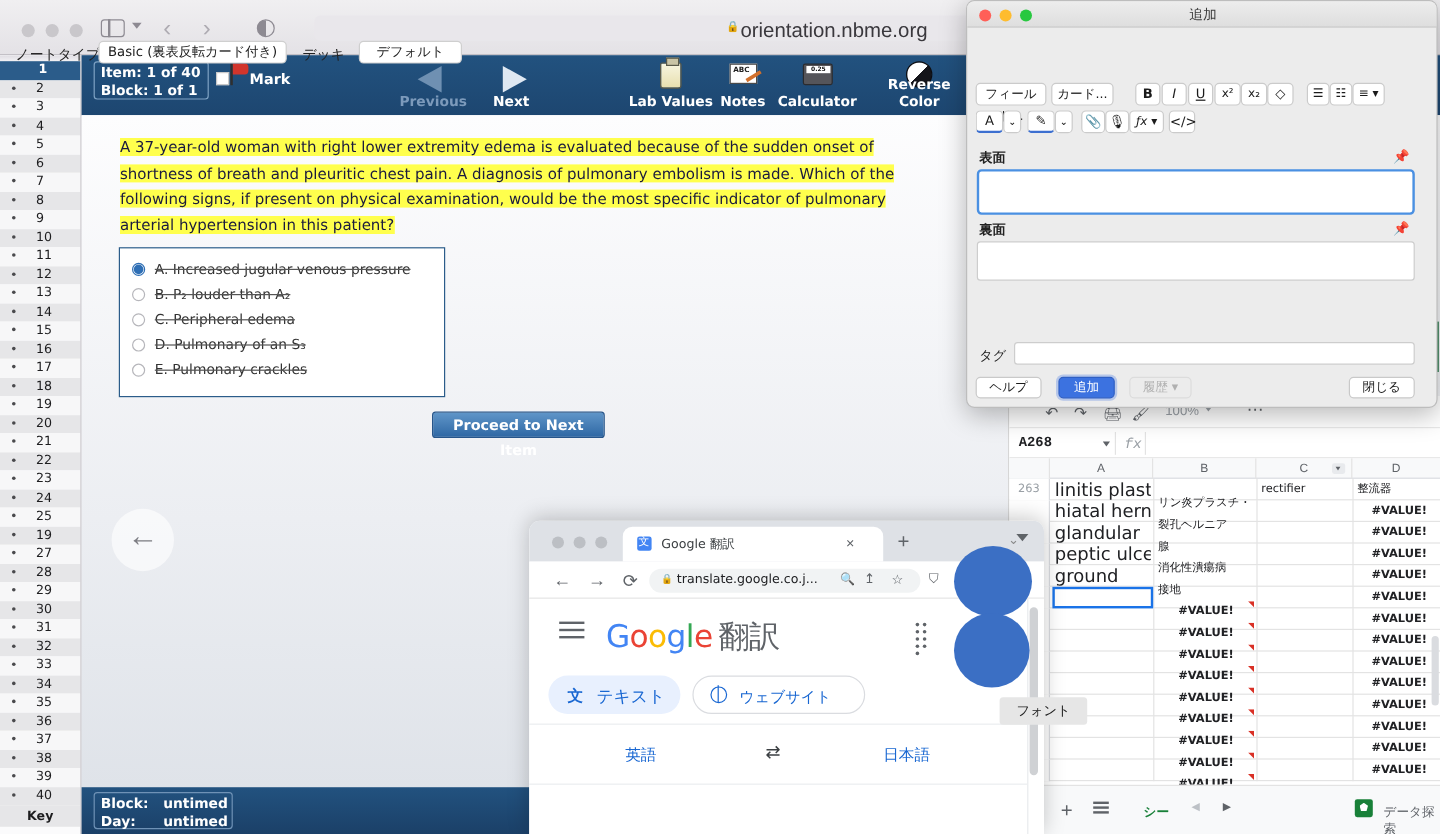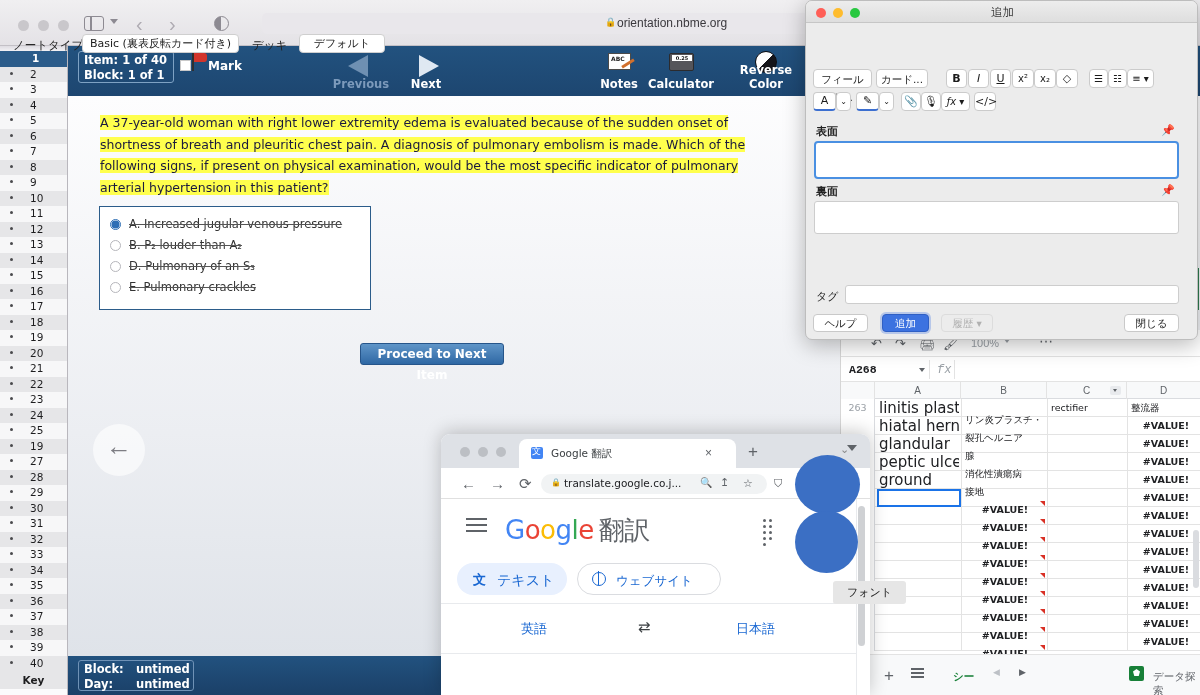--- a/index.html
+++ b/index.html
@@ -20,21 +20,21 @@
     border:1.6px solid #8d8a92;border-radius:3px;}
   #sidebar-toggle:after{content:"";position:absolute;left:5px;top:-1px;width:1.6px;height:15px;background:#8d8a92;}
   #sidebar-chevron{position:absolute;left:110px;top:19px;width:0;height:0;
     border-left:4px solid transparent;border-right:4px solid transparent;border-top:5px solid #8d8a92;}
   .navarrow{position:absolute;top:14px;font-size:20px;color:#aeabb2;line-height:20px;}
   .navarrow.back{left:136px;} .navarrow.fwd{left:169px;}
   #reader-icon{position:absolute;left:214px;top:16px;width:15px;height:15px;border-radius:50%;
     border:1.6px solid #8d8a92;background:linear-gradient(90deg,#8d8a92 50%, transparent 50%);}
   #urlbar{position:absolute;left:262px;top:13px;width:616px;height:21px;background:#e9e7eb;border-radius:5px;}
   #url-lock{position:absolute;left:605px;top:17px;font-size:9px;color:#6e6b73;}
-  #url-text{position:absolute;left:617px;top:16px;font-size:12px;color:#3a383d;text-align:center;}
+  #url-text{position:absolute;left:617px;top:16px;font-size:17px;color:#3a383d;text-align:center;}
   #url-extension{position:absolute;left:830px;top:16px;font-size:10px;color:#6e6b73;}
   #url-reload{position:absolute;left:855px;top:15px;font-size:12px;color:#6e6b73;}
   #share-icon{position:absolute;left:917px;top:14px;font-size:14px;color:#58565d;}
   #plus-icon{position:absolute;left:962px;top:12px;font-size:18px;color:#58565d;}
   #tabs-icon{position:absolute;left:999px;top:15px;width:16px;height:13px;border:1.5px solid #58565d;border-radius:2px;}
 
   
   #item-sidebar{position:absolute;left:0;top:46px;width:68px;height:649px;
     background:#fbfbfc;border-right:1px solid #b9b7bd;overflow:hidden;}
   #item-sidebar-top{height:5px;background:linear-gradient(#dedce2,#f2f1f4);}
@@ -528,20 +528,24 @@
     <div id="mark-label">Mark</div>
 
     <div class="tb-item disabled" id="tb-prev">
       <div class="tri left"></div>
       <div class="lbl">Previous</div>
     </div>
     <div class="tb-item" id="tb-next">
       <div class="tri right"></div>
       <div class="lbl">Next</div>
     </div>
+    <div class="tb-item" id="tb-lab">
+      <div class="ic-lab"></div>
+      <div class="lbl">Lab Values</div>
+    </div>
     <div class="tb-item" id="tb-notes">
       <div class="ic-notes"></div>
       <div class="lbl">Notes</div>
     </div>
     <div class="tb-item" id="tb-rev">
       <div class="ic-rev"></div>
       <div class="lbl">Reverse Color</div>
     </div>
     <div class="tb-item" id="tb-calc">
       <div class="ic-calc"></div>
@@ -562,20 +566,24 @@
       <span>A 37-year-old woman with right lower extremity edema is evaluated because of the sudden onset of shortness of breath and pleuritic chest pain. A diagnosis of pulmonary embolism is made. Which of the following signs, if present on physical examination, would be the most specific indicator of pulmonary arterial hypertension in this patient?</span>
     </div>
     <div id="choices-box">
         <div class="choice selected">
           <span class="radio"></span>
           <span class="txt">A. Increased jugular venous pressure</span>
         </div>
         <div class="choice">
           <span class="radio"></span>
           <span class="txt">B. P₂ louder than A₂</span>
+        </div>
+        <div class="choice">
+          <span class="radio"></span>
+          <span class="txt">C. Peripheral edema</span>
         </div>
         <div class="choice">
           <span class="radio"></span>
           <span class="txt">D. Pulmonary of an S₃</span>
         </div>
         <div class="choice">
           <span class="radio"></span>
           <span class="txt">E. Pulmonary crackles</span>
         </div>
       </div>

